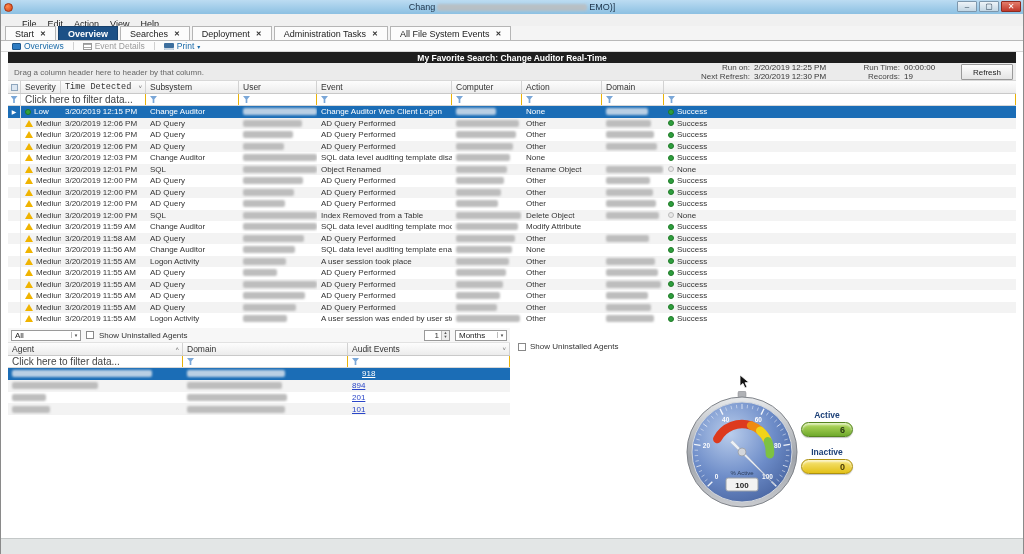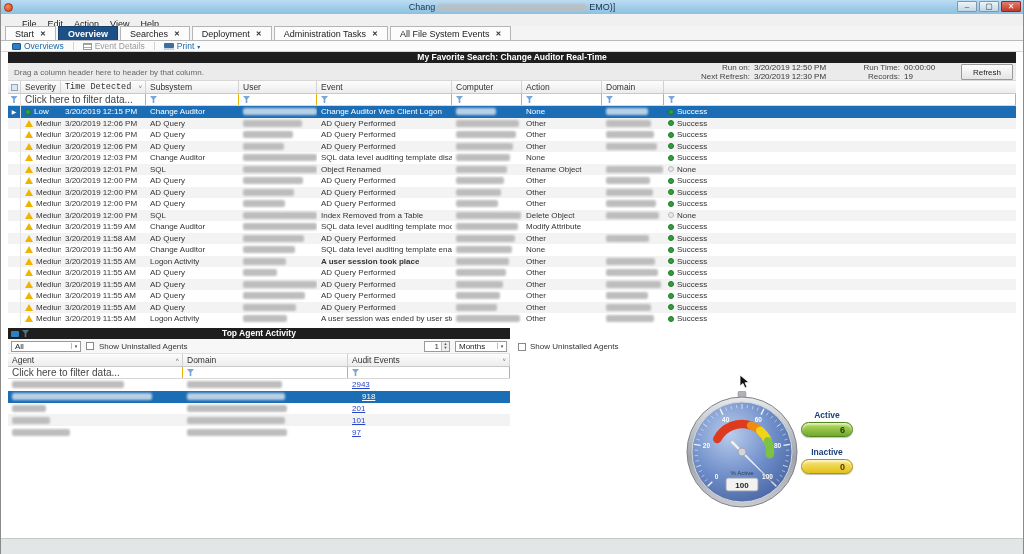--- a/index.html
+++ b/index.html
@@ -42,21 +42,21 @@
   .tsep { width:1px; height:8px; background:#d0d0d0; }
   .ico-overviews { width:9px; height:7px; background:#2e7cc2; border:1px solid #1d578c; border-radius:1px; }
   .ico-details { width:9px; height:7px; background:repeating-linear-gradient(#aaa 0 1px,#fff 1px 3px);
     border:1px solid #999; }
   .ico-print { width:10px; height:7px; background:#3d6f9e; border-radius:1px;
     box-shadow:inset 0 -2px 0 #c9d6e2; }
   .caret { font-size:6px; color:#1a6aa8; }
 
   
   .blackbar { height:11px; background:#1e1e1e; color:#fff; font-size:8.5px; font-weight:bold;
-    display:flex; justify-content:center; position:relative; }
+    display:flex; align-items:center; justify-content:center; position:relative; }
   .bar-icons { position:absolute; left:3px; top:0; bottom:0; display:flex; align-items:center; gap:3px; }
   .ico-export { width:8px; height:6px; background:#2f7fc4; border-radius:1px; }
   .ico-funnel-dark { width:7px; height:7px; background:#5d6e80;
     clip-path:polygon(0 0,100% 0,62% 45%,62% 100%,38% 100%,38% 45%); }
 
   
   #main { position:absolute; left:8px; width:1008px; top:52px; height:276px; background:#fff; }
   #infobar { position:absolute; left:0; right:0; top:11px; height:18px; background:#ebebeb;
     border-bottom:1px solid #d8d8d8; }
   .drag-hint { position:absolute; left:6px; top:5px; font-size:8px; color:#666; }
@@ -214,21 +214,21 @@
     </div>
 
   <div id="main">
     <div class="blackbar">
       <span>My Favorite Search: Change Auditor Real-Time</span>
     </div>
     <div id="infobar">
       <div class="drag-hint">Drag a column header here to header by that column.</div>
       <div class="runinfo">
         <span class="lab">Run on:</span>
-        <span>3/20/2019 12:50 PM</span>
+        <span>2/20/2019 12:25 PM</span>
         <span class="lab">Run Time:</span>
         <span>00:00:00</span>
         <span class="lab">Next Refresh:</span>
         <span>3/20/2019 12:30 PM</span>
         <span class="lab">Records:</span>
         <span>19</span>
       </div>
       <button class="refresh">Refresh</button>
     </div>
     <div id="grid-header">
@@ -601,21 +601,21 @@
           <div class="gut"></div>
           <div class="gc" style="width: 40px;">
             <span class="sev-med"></span>
             <span>Medium</span>
           </div>
           <div class="gc" style="width: 85px;">3/20/2019 11:55 AM</div>
           <div class="gc" style="width: 93px;">Logon Activity</div>
           <div class="gc" style="width: 78px;">
             <span class="blur" style="width: 43px;"></span>
           </div>
-          <div class="gc" style="width: 135px; font-weight: bold;">A user session took place</div>
+          <div class="gc" style="width: 135px;">A user session took place</div>
           <div class="gc" style="width: 70px;">
             <span class="blur" style="width: 53px;"></span>
           </div>
           <div class="gc" style="width: 80px;">Other</div>
           <div class="gc" style="width: 62px;">
             <span class="blur" style="width: 49px;"></span>
           </div>
           <div class="gc" style="flex: 1 1 0%;">
             <span class="dot-green"></span>
             <span>Success</span>
@@ -738,27 +738,20 @@
           </div>
           <div class="gc" style="flex: 1 1 0%;">
             <span class="dot-green"></span>
             <span>Success</span>
           </div>
         </div>
       </div>
   </div>
 
   <div id="panel-agents">
-    <div class="blackbar">
-      <span class="bar-icons">
-        <span class="ico-export"></span>
-        <span class="ico-funnel-dark"></span>
-      </span>
-      <span>Top Agent Activity</span>
-    </div>
     <div class="controls">
       <span class="selbox" style="width:70px">
         <span class="val">All</span>
         <span class="arr">▾</span>
       </span>
       <span class="chk"></span>
       <span class="chklab">Show Uninstalled Agents</span>
       <span class="spacer"></span>
       <span class="spin">
         <span class="num">1</span>
@@ -788,73 +781,62 @@
     <div id="aa-filter">
         <div class="gf" style="width: 175px;">Click here to filter data...</div>
         <div class="gf" style="width: 165px;">
           <span class="funnel"></span>
         </div>
         <div class="gf" style="flex: 1 1 0%;">
           <span class="funnel"></span>
         </div>
       </div>
     <div id="aa-rows">
-        <div class="arow">
-          <div class="gc" style="width: 175px;">
-            <span class="blur" style="width: 112px;"></span>
-          </div>
-          <div class="gc" style="width: 165px;">
-            <span class="blur" style="width: 95px;"></span>
-          </div>
-          <div class="gc" style="flex: 1 1 0%;">
-            <span class="alink">2943</span>
-          </div>
-        </div>
         <div class="arow sel">
           <div class="gc" style="width: 175px;">
             <span class="blur" style="width: 140px;"></span>
           </div>
           <div class="gc" style="width: 165px;">
             <span class="blur" style="width: 98px;"></span>
           </div>
           <div class="gc" style="flex: 1 1 0%;">
             <span class="alink">918</span>
           </div>
         </div>
         <div class="arow">
           <div class="gc" style="width: 175px;">
+            <span class="blur" style="width: 86px;"></span>
+          </div>
+          <div class="gc" style="width: 165px;">
+            <span class="blur" style="width: 95px;"></span>
+          </div>
+          <div class="gc" style="flex: 1 1 0%;">
+            <span class="alink">894</span>
+          </div>
+        </div>
+        <div class="arow">
+          <div class="gc" style="width: 175px;">
             <span class="blur" style="width: 34px;"></span>
           </div>
           <div class="gc" style="width: 165px;">
             <span class="blur" style="width: 100px;"></span>
           </div>
           <div class="gc" style="flex: 1 1 0%;">
             <span class="alink">201</span>
           </div>
         </div>
         <div class="arow">
           <div class="gc" style="width: 175px;">
             <span class="blur" style="width: 38px;"></span>
           </div>
           <div class="gc" style="width: 165px;">
             <span class="blur" style="width: 98px;"></span>
           </div>
           <div class="gc" style="flex: 1 1 0%;">
             <span class="alink">101</span>
-          </div>
-        </div>
-        <div class="arow">
-          <div class="gc" style="width: 175px;">
-            <span class="blur" style="width: 58px;"></span>
-          </div>
-          <div class="gc" style="width: 165px;">
-            <span class="blur" style="width: 100px;"></span>
-          </div>
-          <div class="gc" style="flex: 1 1 0%;">
-            <span class="alink">97</span>
           </div>
         </div>
       </div>
   </div>
 
   <div id="panel-status">
     <div class="chk-row">
       <span class="chk"></span>
       <span class="chklab">Show Uninstalled Agents</span>
     </div>

